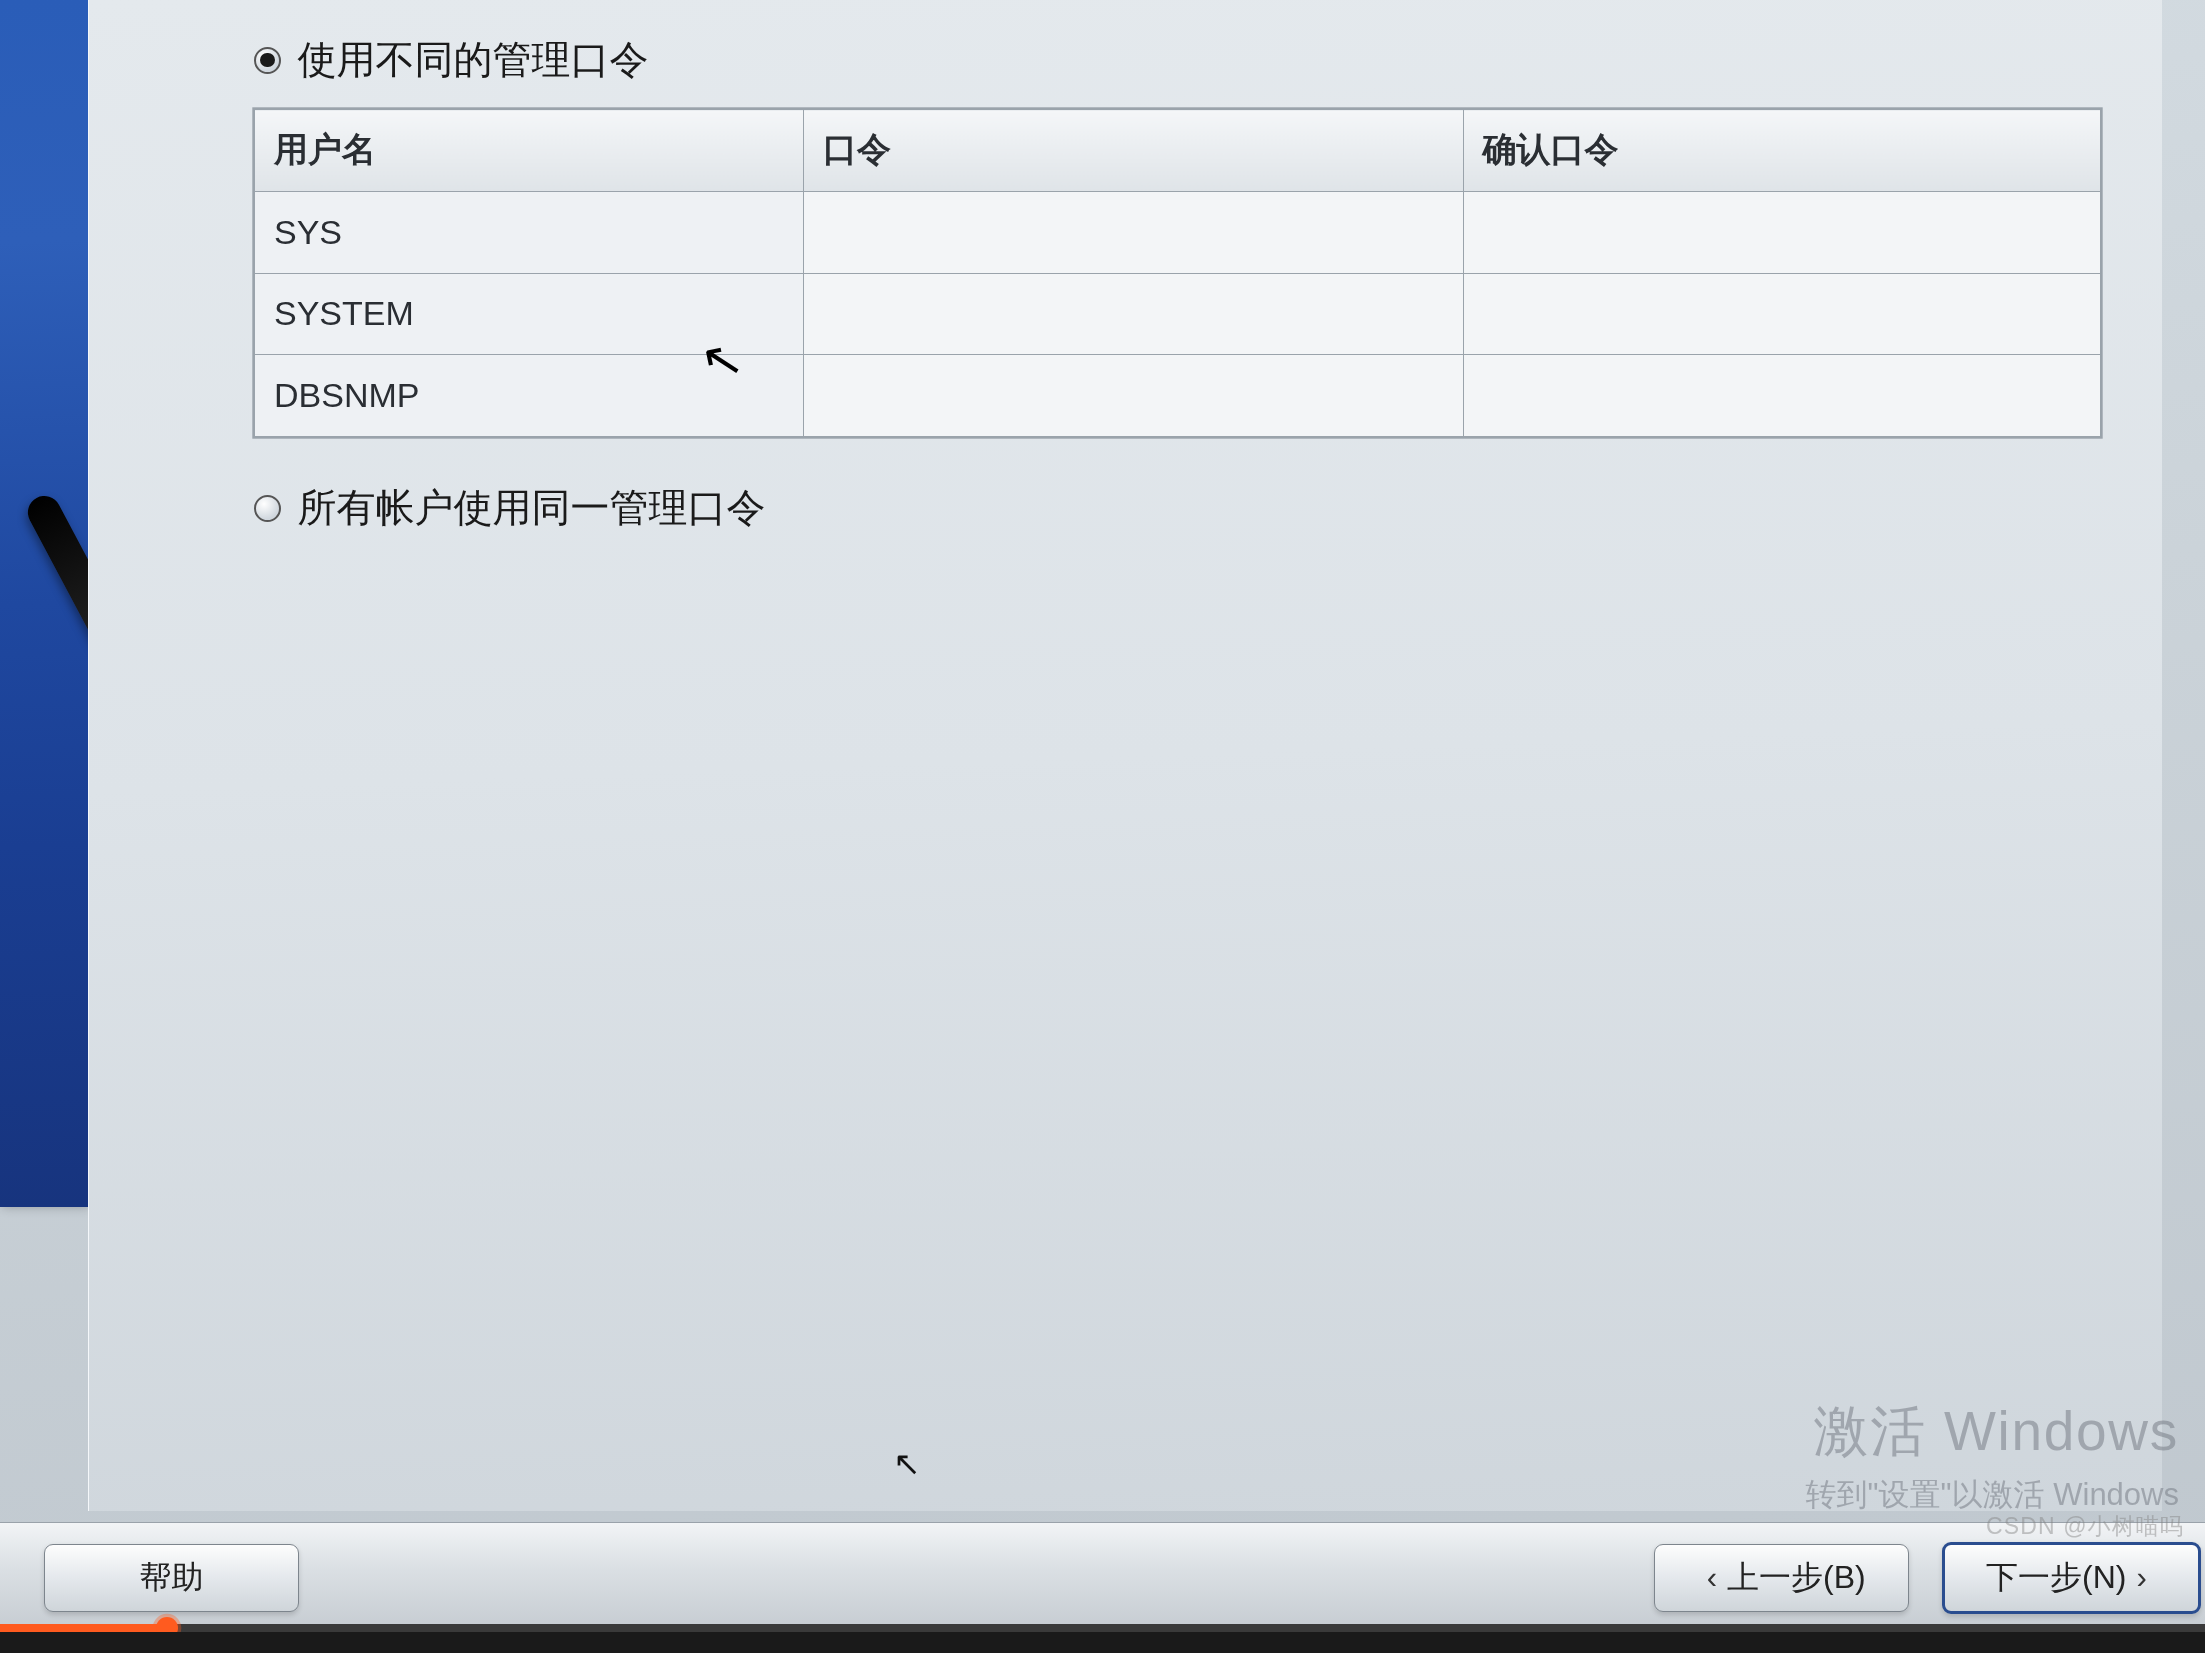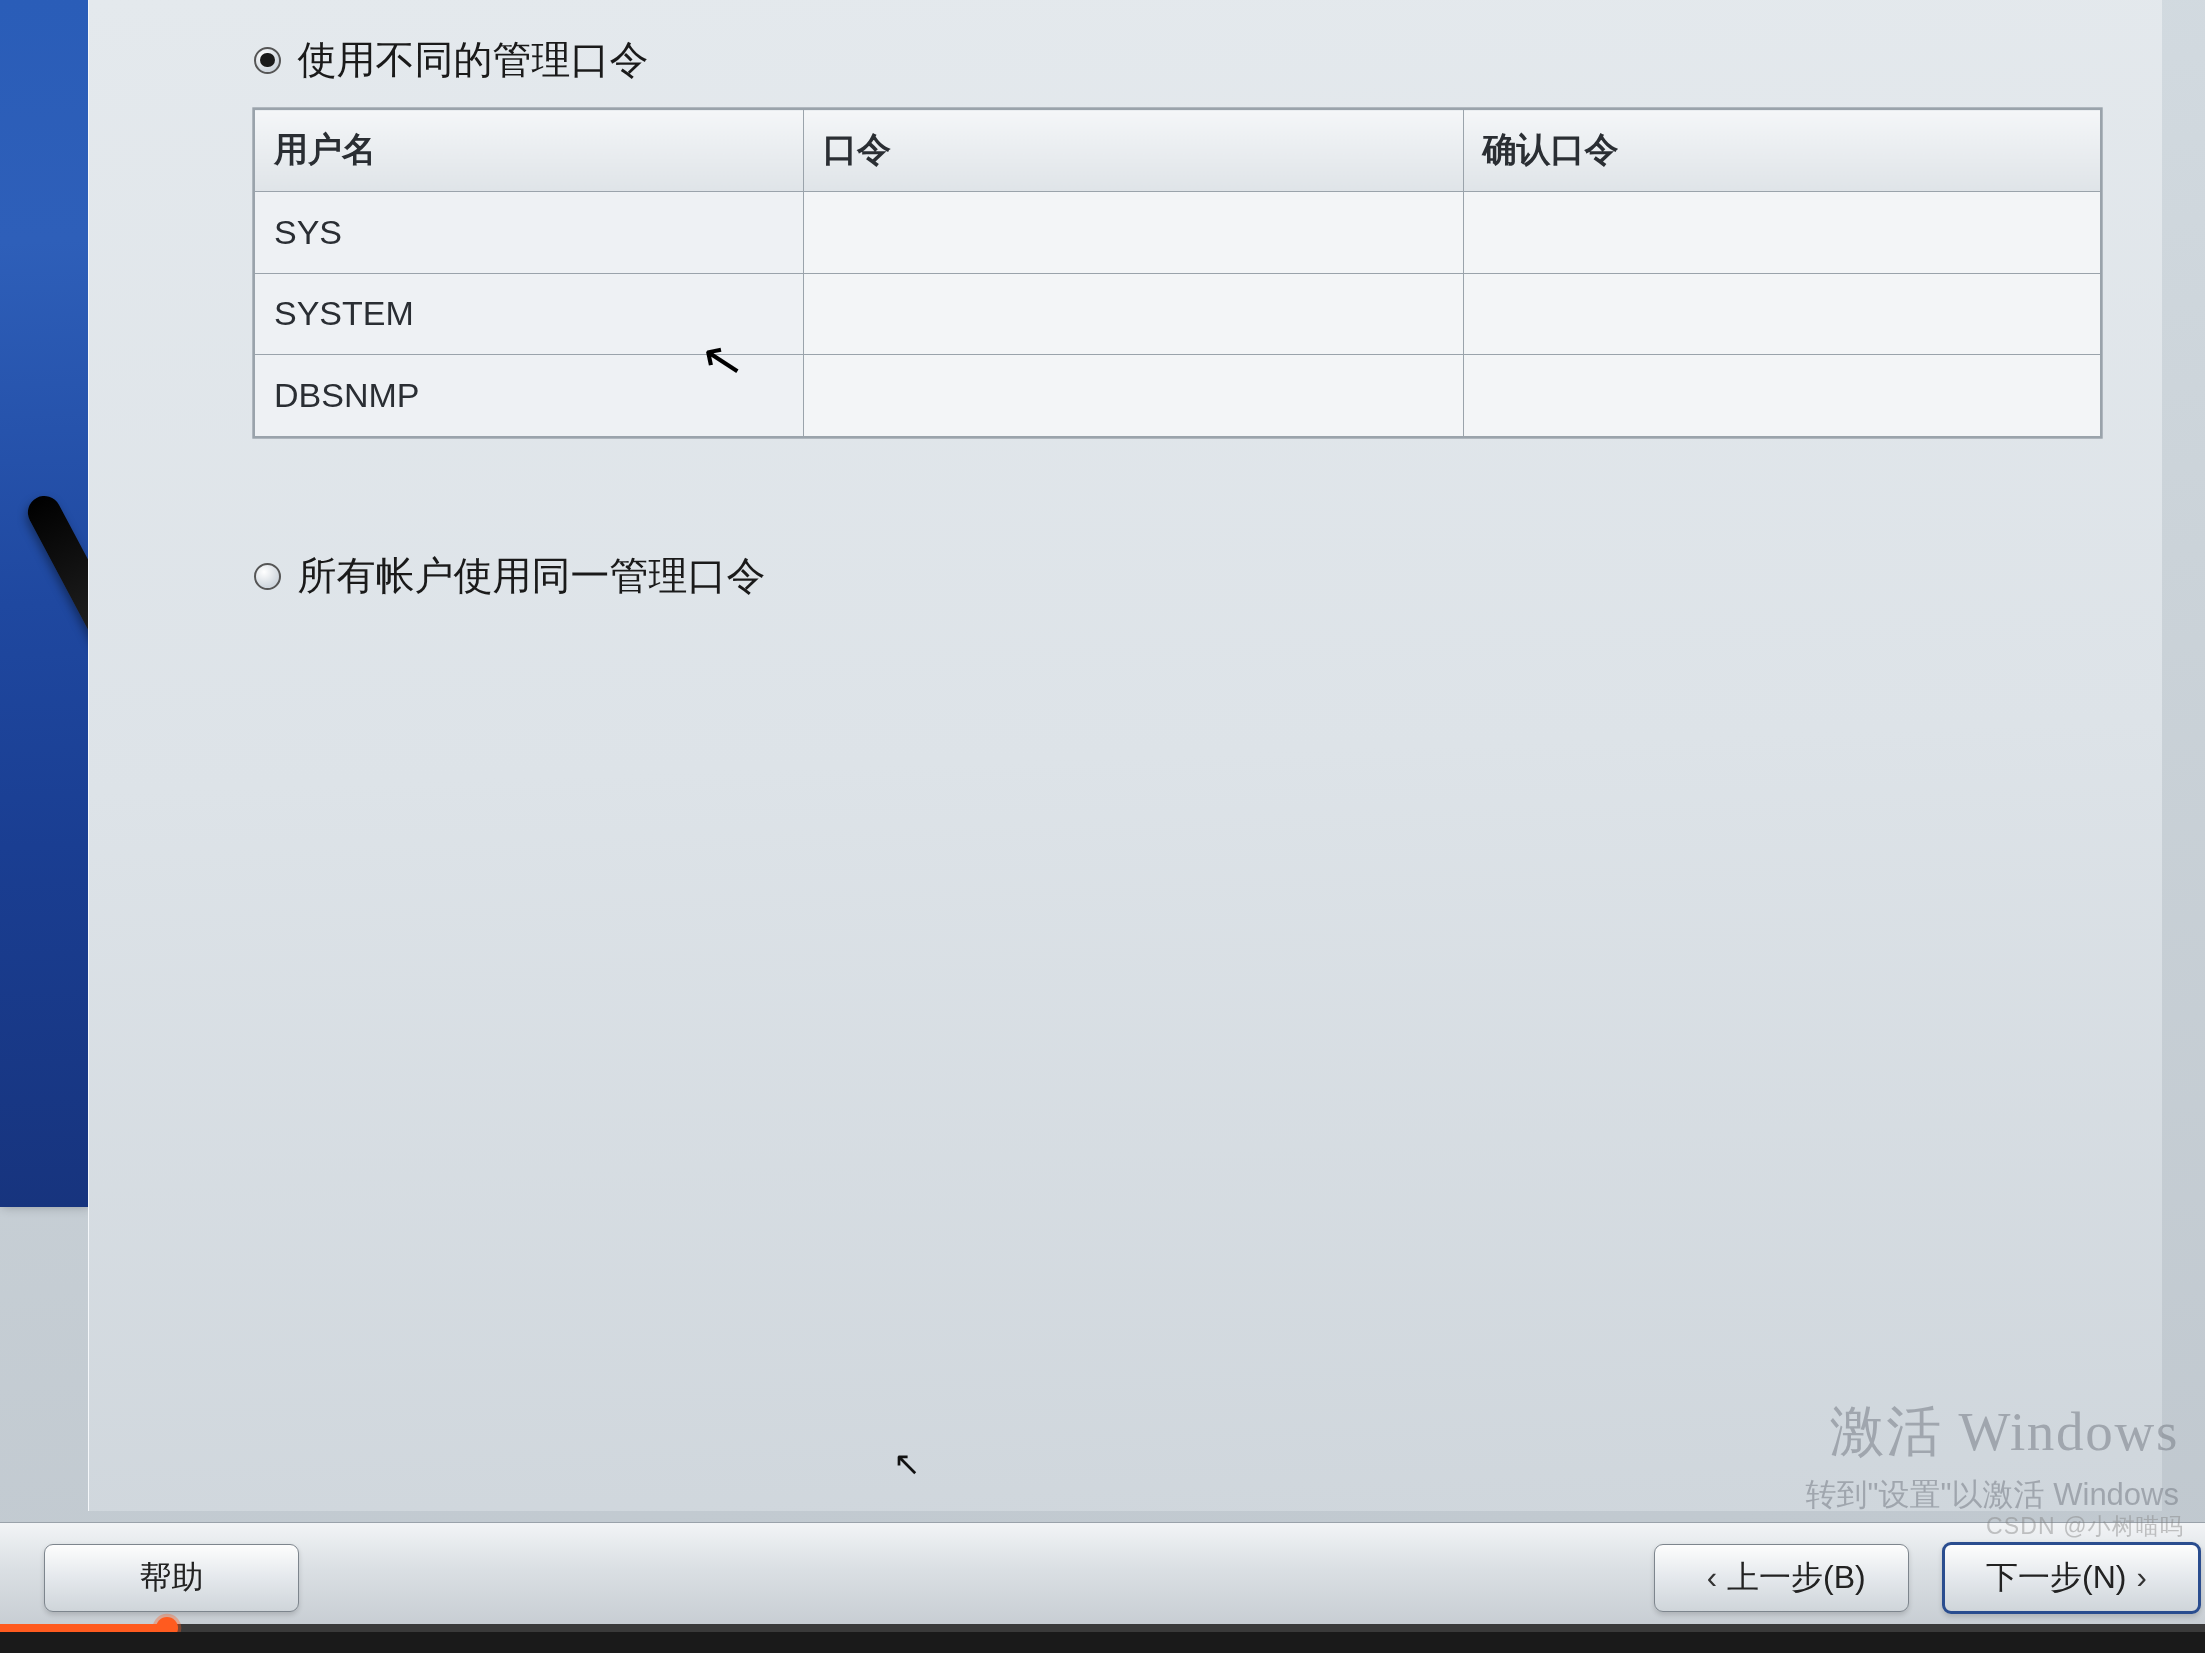--- a/index.html
+++ b/index.html
@@ -87,21 +87,21 @@
     font-size: 39px;
     color: #1a1a1a;
     font-weight: 500;
   }
 
   
   .pw-table {
     border-collapse: collapse;
     width: 1847px;
     margin-top: 16.5px;
-    margin-bottom: 112px;
+    margin-bottom: 44px;
     box-shadow: 0 0 0 1.7px #9aa3ab;
     background: #eef1f4;
   }
   .pw-table th, .pw-table td {
     border: 1.7px solid #9aa3ab;
     font-size: 34px;
     text-align: left;
     padding: 15.4px 19px;
     color: #2a2e33;
     font-weight: 400;
@@ -190,21 +190,21 @@
 
   
   .activate {
     position: absolute;
     right: 66px;
     bottom: 138px;
     text-align: right;
     color: rgba(120,126,134,.55);
     pointer-events: none;
   }
-  .activate .line1 { font-size: 55px; letter-spacing: 1.7px; font-family: Liberation Serif, serif; }
+  .activate .line1 { font-size: 55px; letter-spacing: 1.7px; }
   .activate .line2 { font-size: 31px; margin-top: 5.5px; }
 
   
   .csdn {
     position: absolute;
     right: 61px;
     bottom: 112px;
     font-size: 23px;
     color: rgba(130,130,130,.45);
     letter-spacing: 1.1px;

